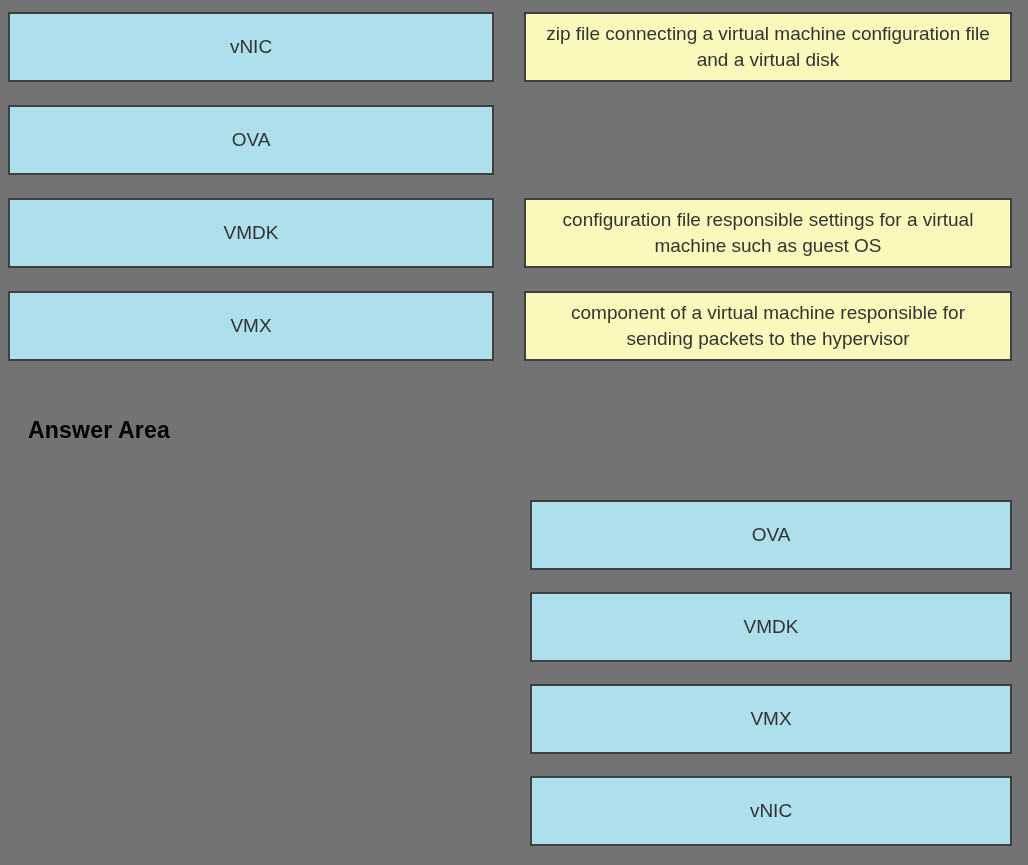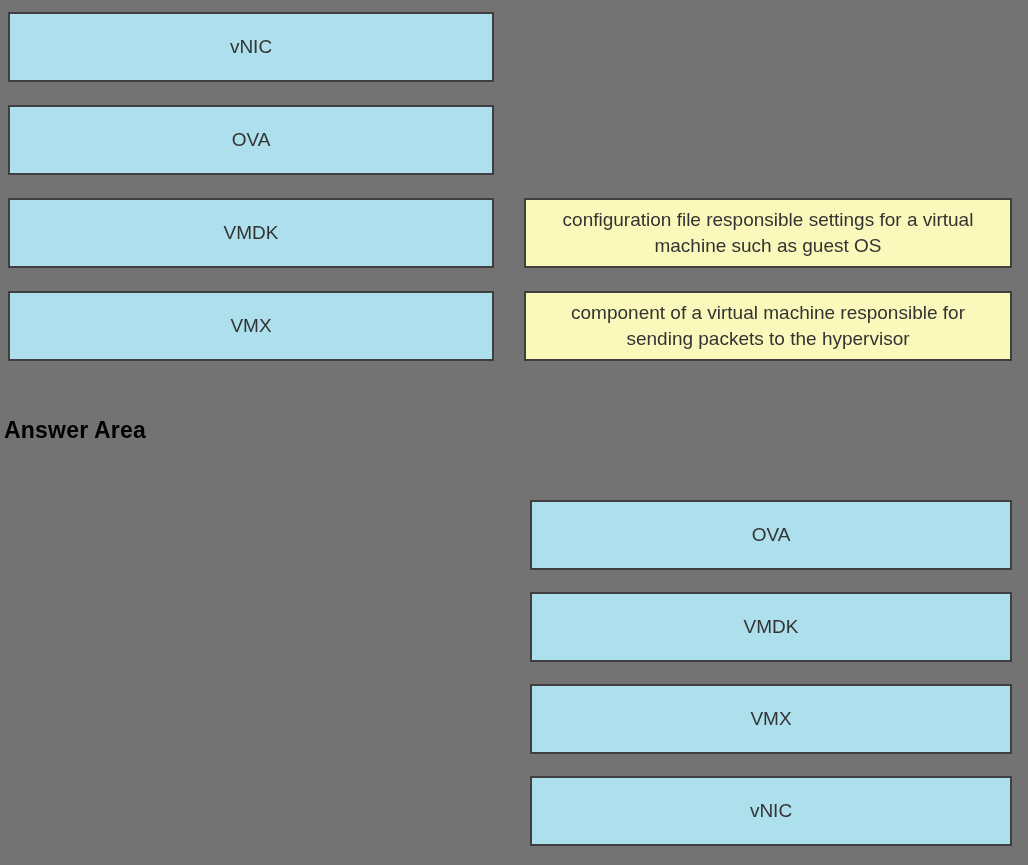--- a/index.html
+++ b/index.html
@@ -60,21 +60,21 @@
   .row-3 { top: 198px; }
   .row-4 { top: 291px; }
 
   .ans-row-1 { top: 500px; }
   .ans-row-2 { top: 592px; }
   .ans-row-3 { top: 684px; }
   .ans-row-4 { top: 776px; }
 
   .answer-area-heading {
     position: absolute;
-    left: 4px;
+    left: 28px;
     top: 417px;
     font-size: 23px;
     font-weight: bold;
     color: var(--heading-color);
     letter-spacing: 0.2px;
   }
 
   .box-label { display: inline-block; }
 </style>
 </head>
@@ -88,20 +88,23 @@
   <div class="box term-box row-2">
     <span class="box-label">OVA</span>
   </div>
   <div class="box term-box row-3">
     <span class="box-label">VMDK</span>
   </div>
   <div class="box term-box row-4">
     <span class="box-label">VMX</span>
   </div>
 
+  <div class="box def-box row-1">
+    <span class="box-label">zip file connecting a virtual machine configuration file and a virtual disk</span>
+  </div>
   <div class="box def-box row-3">
     <span class="box-label">configuration file responsible settings for a virtual machine such as guest OS</span>
   </div>
   <div class="box def-box row-4">
     <span class="box-label">component of a virtual machine responsible for sending packets to the hypervisor</span>
   </div>
 
   <h2 class="answer-area-heading">Answer Area</h2>
 
   <div class="box answer-box ans-row-1">

